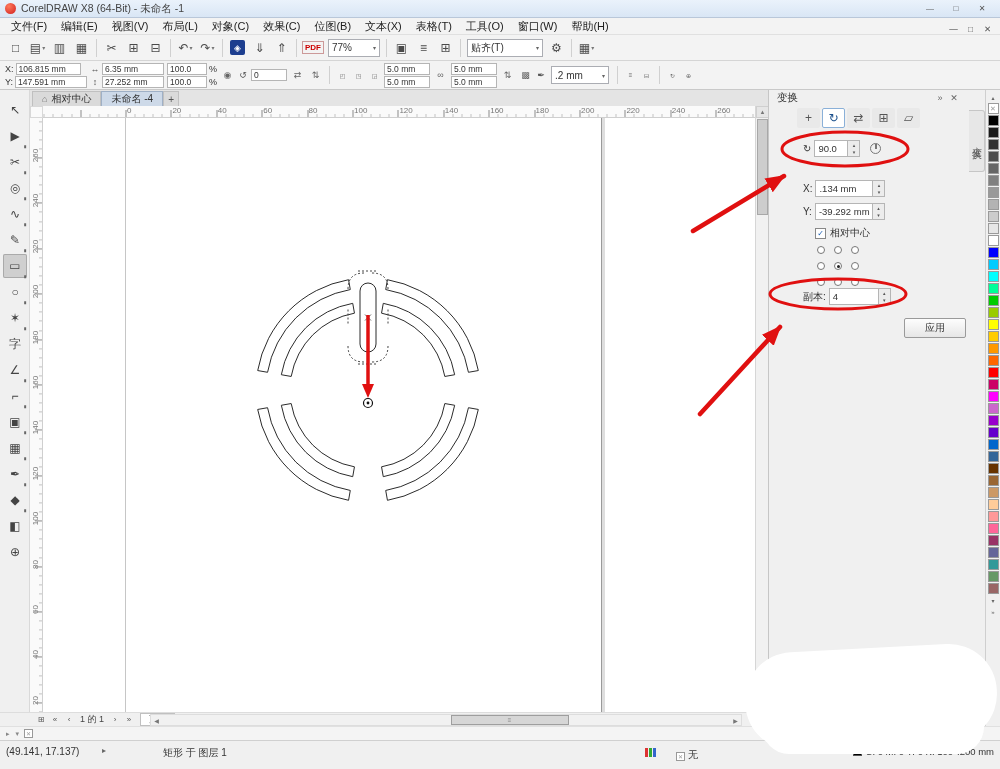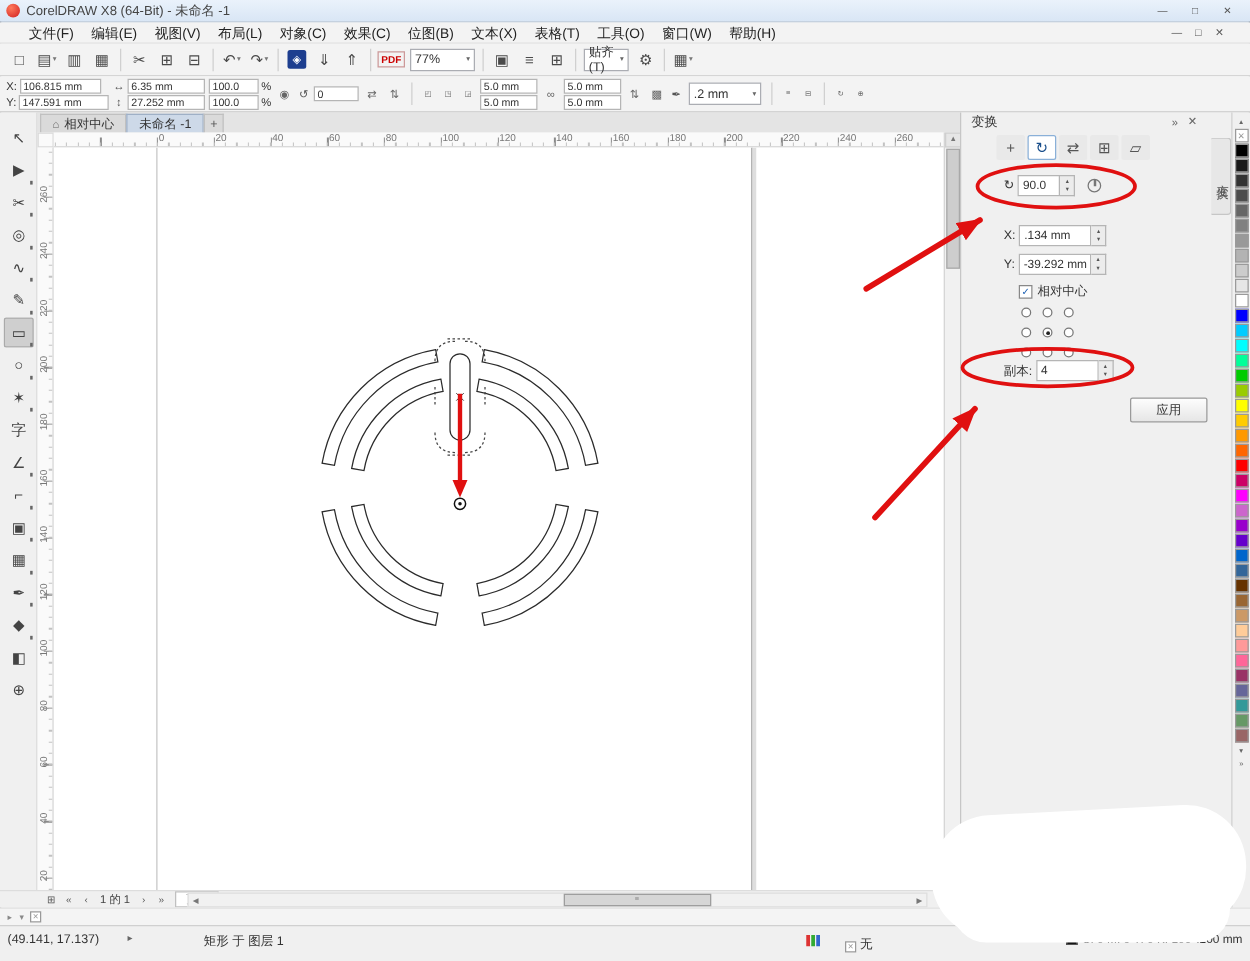--- a/index.html
+++ b/index.html
@@ -12,21 +12,21 @@
     background:linear-gradient(#eaf2fb,#d9e6f5);border-bottom:1px solid #b9c7d9;
     display:flex;align-items:center;padding:0 5px;font-size:10.5px;color:#444}
   .app-icon{width:11px;height:11px;border-radius:50%;margin-right:5px;
     background:radial-gradient(circle at 35% 30%,#ff7a5c,#d01f1f)}
   .wbtns{margin-left:auto;display:flex}
   .wb{width:26px;height:14px;display:flex;align-items:center;justify-content:center;
     font-size:8px;color:#555}
 
   
   .menubar{position:absolute;left:0;top:18px;width:1000px;height:17px;background:#f3f3f3;
-    border-bottom:1px solid #e0e0e0;display:flex;align-items:center;padding:0 16px}
+    border-bottom:1px solid #e0e0e0;display:flex;align-items:flex-end;padding:0 4px}
   .mitem{padding:0 7px;font-size:11px;color:#222;cursor:default}
   .docwin{margin-left:auto;display:flex}
   .dwb{width:17px;text-align:center;font-size:8.5px;color:#555}
 
   
   .toolbar{position:absolute;left:0;top:35px;width:1000px;height:26px;background:#f3f3f3;
     border-bottom:1px solid #d5d5d5;display:flex;align-items:center;padding:0 5px;gap:1px}
   .tb{min-width:21px;height:21px;display:flex;align-items:center;justify-content:center;
     color:#4a4a4a;font-size:12px;border-radius:2px;padding:0 1px}
   .tb .dd{font-size:6px;color:#777;margin-left:1px}
@@ -274,21 +274,21 @@
     <div class="tb">
       <span class="tbg">▣</span>
     </div>
     <div class="tb">
       <span class="tbg">≡</span>
     </div>
     <div class="tb">
       <span class="tbg">⊞</span>
     </div>
     <div class="sep"></div>
-    <div class="combo" style="width: 36px;">
+    <div class="combo" style="width: 76px;">
       <span>贴齐(T)</span>
       <span class="ca">▾</span>
     </div>
     <div class="tb">
       <span class="tbg">⚙</span>
     </div>
     <div class="sep"></div>
     <div class="tb">
       <span class="tbg">▦</span>
       <span class="dd">▾</span>
@@ -384,21 +384,21 @@
     <span>⊕</span>
     </div>
 </div>
 
 <div class="doctabs">
   <div class="dtab">
     <span class="hico">⌂</span>
     <span>相对中心</span>
   </div>
   <div class="dtab on">
-    <span>未命名 -1</span>
+    <span>未命名 -4</span>
   </div>
   <div class="dplus">+</div>
 </div>
 
 <div class="toolbox" id="toolbox">
     <div class="tool" style="top: 8px;">
       <span class="tg">↖</span>
     </div>
     <div class="tool" style="top: 34px;">
       <span class="tg">▶</span>

